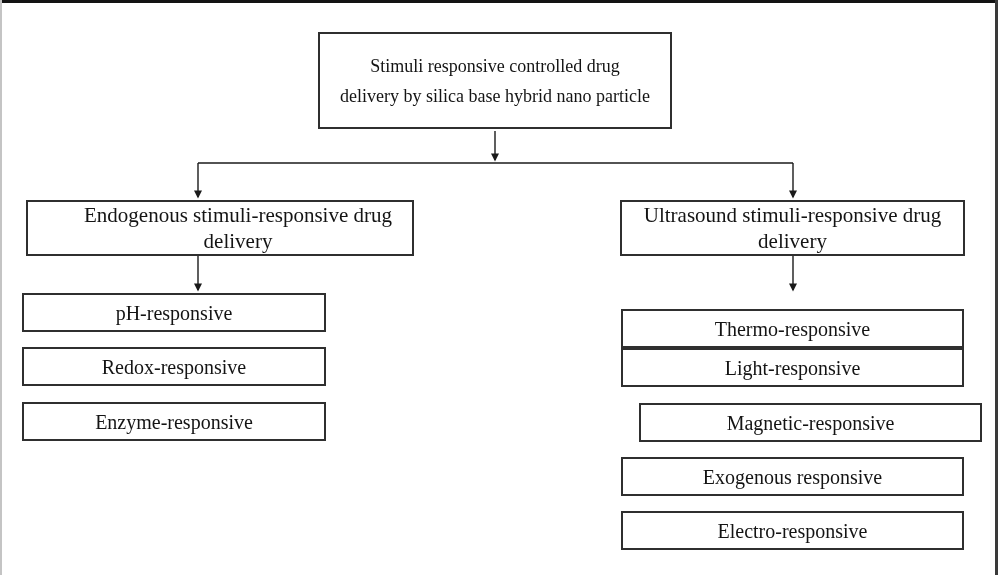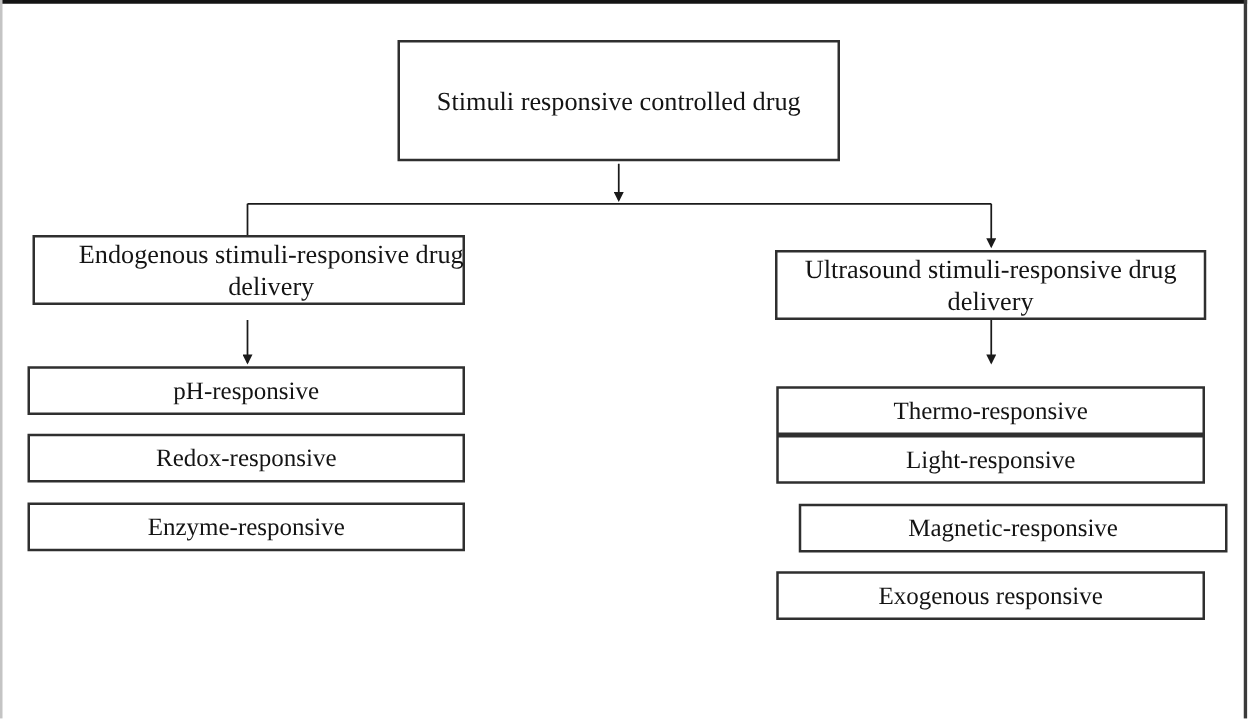--- a/index.html
+++ b/index.html
@@ -24,27 +24,27 @@
     background: #ffffff;
     color: #141414;
     display: flex;
     flex-direction: column;
     align-items: center;
     justify-content: center;
     text-align: center;
   }
   .node .ln { display: block; white-space: nowrap; }
 
-  .root   { left: 318px; top: 32px;  width: 354px; height: 97px; font-size: 21px; line-height: 30px; }
+  .root   { left: 318px; top: 32px;  width: 354px; height: 97px; font-size: 18px; line-height: 30px; }
   .hdr    { font-size: 21px; line-height: 26px; }
-  .hdr-endo { left: 26px;  top: 188px; width: 346px; height: 56px; padding-left: 36px; }
+  .hdr-endo { left: 26px;  top: 200px; width: 388px; height: 56px; padding-left: 36px; }
   .hdr-exo  { left: 620px; top: 200px; width: 345px; height: 56px; }
 
   .child  { font-size: 20px; line-height: 24px; }
-  .cl { left: 22px;  width: 350px; height: 39px; font-family: Liberation Serif, serif; }
+  .cl { left: 22px;  width: 304px; height: 39px; font-family: Liberation Serif, serif; }
   .cr { left: 621px; width: 343px; height: 39px; }
   .cl-0 { top: 293px; }  .cl-1 { top: 347px; }  .cl-2 { top: 402px; }
   .cr-0 { top: 309px; }  .cr-1 { top: 348px; text-align: center; }  .cr-2 { top: 403px; margin-left: 18px; }
   .cr-3 { top: 457px; }  .cr-4 { top: 511px; }
 
   
   svg.connectors {
     position: absolute;
     left: 0; top: 0;
     width: 998px; height: 575px;
@@ -70,34 +70,36 @@
     <line x1="495" y1="131" x2="495" y2="160" marker-end="url(#ah)"></line>
     <line x1="198" y1="163" x2="793" y2="163"></line>
     <line x1="198" y1="163" x2="198" y2="197" marker-end="url(#ah)"></line>
     <line x1="793" y1="163" x2="793" y2="197" marker-end="url(#ah)"></line>
     <line x1="198" y1="256" x2="198" y2="290" marker-end="url(#ah)"></line>
     <line x1="793" y1="256" x2="793" y2="290" marker-end="url(#ah)"></line>
   </svg>
 
   <div class="node root">
     <span class="ln">Stimuli responsive controlled drug</span>
+    <span class="ln">delivery by silica base hybrid nano particle</span>
   </div>
 
   <div class="node hdr hdr-endo">
     <span class="ln">Endogenous stimuli-responsive drug</span>
     <span class="ln">delivery</span>
   </div>
 
   <div class="node hdr hdr-exo">
     <span class="ln">Ultrasound stimuli-responsive drug</span>
     <span class="ln">delivery</span>
   </div>
 
   <div class="node child cl cl-0">pH-responsive</div>
   <div class="node child cl cl-1">Redox-responsive</div>
   <div class="node child cl cl-2">Enzyme-responsive</div>
 
   <div class="node child cr cr-0">Thermo-responsive</div>
   <div class="node child cr cr-1">Light-responsive</div>
   <div class="node child cr cr-2">Magnetic-responsive</div>
   <div class="node child cr cr-3">Exogenous responsive</div>
+  <div class="node child cr cr-4">Electro-responsive</div>
 
 </div>
 
 </body></html>

